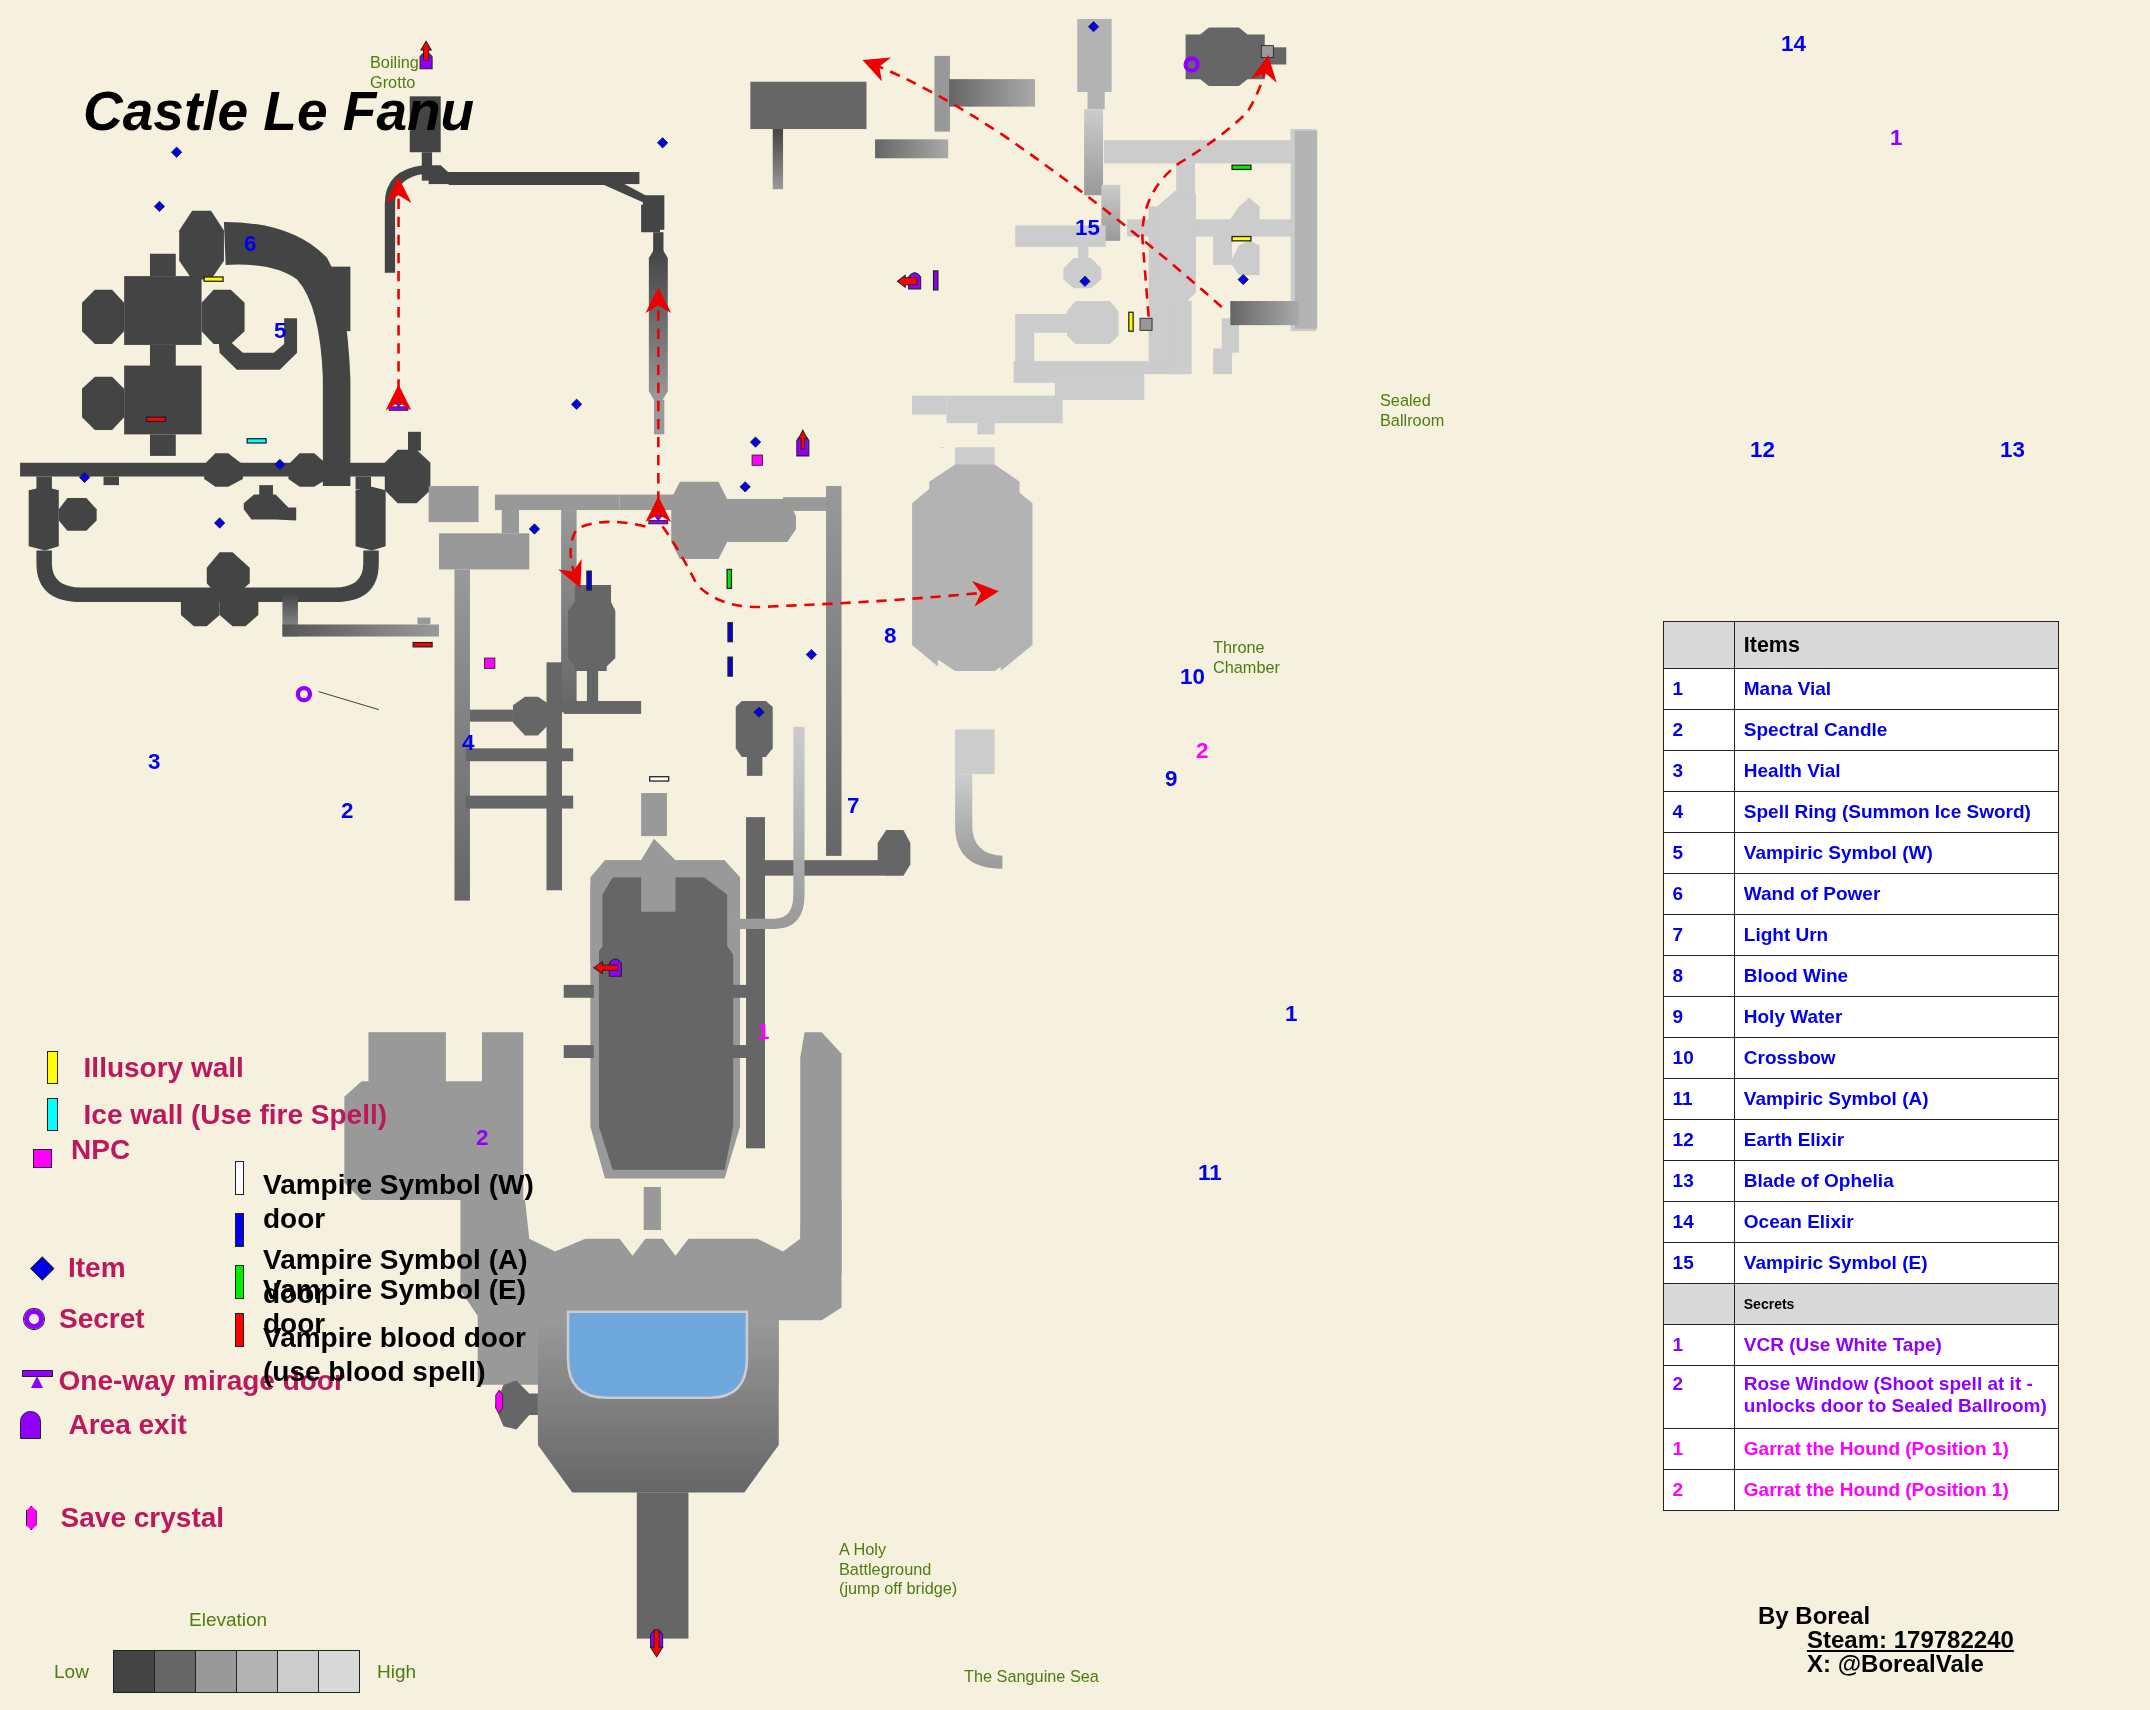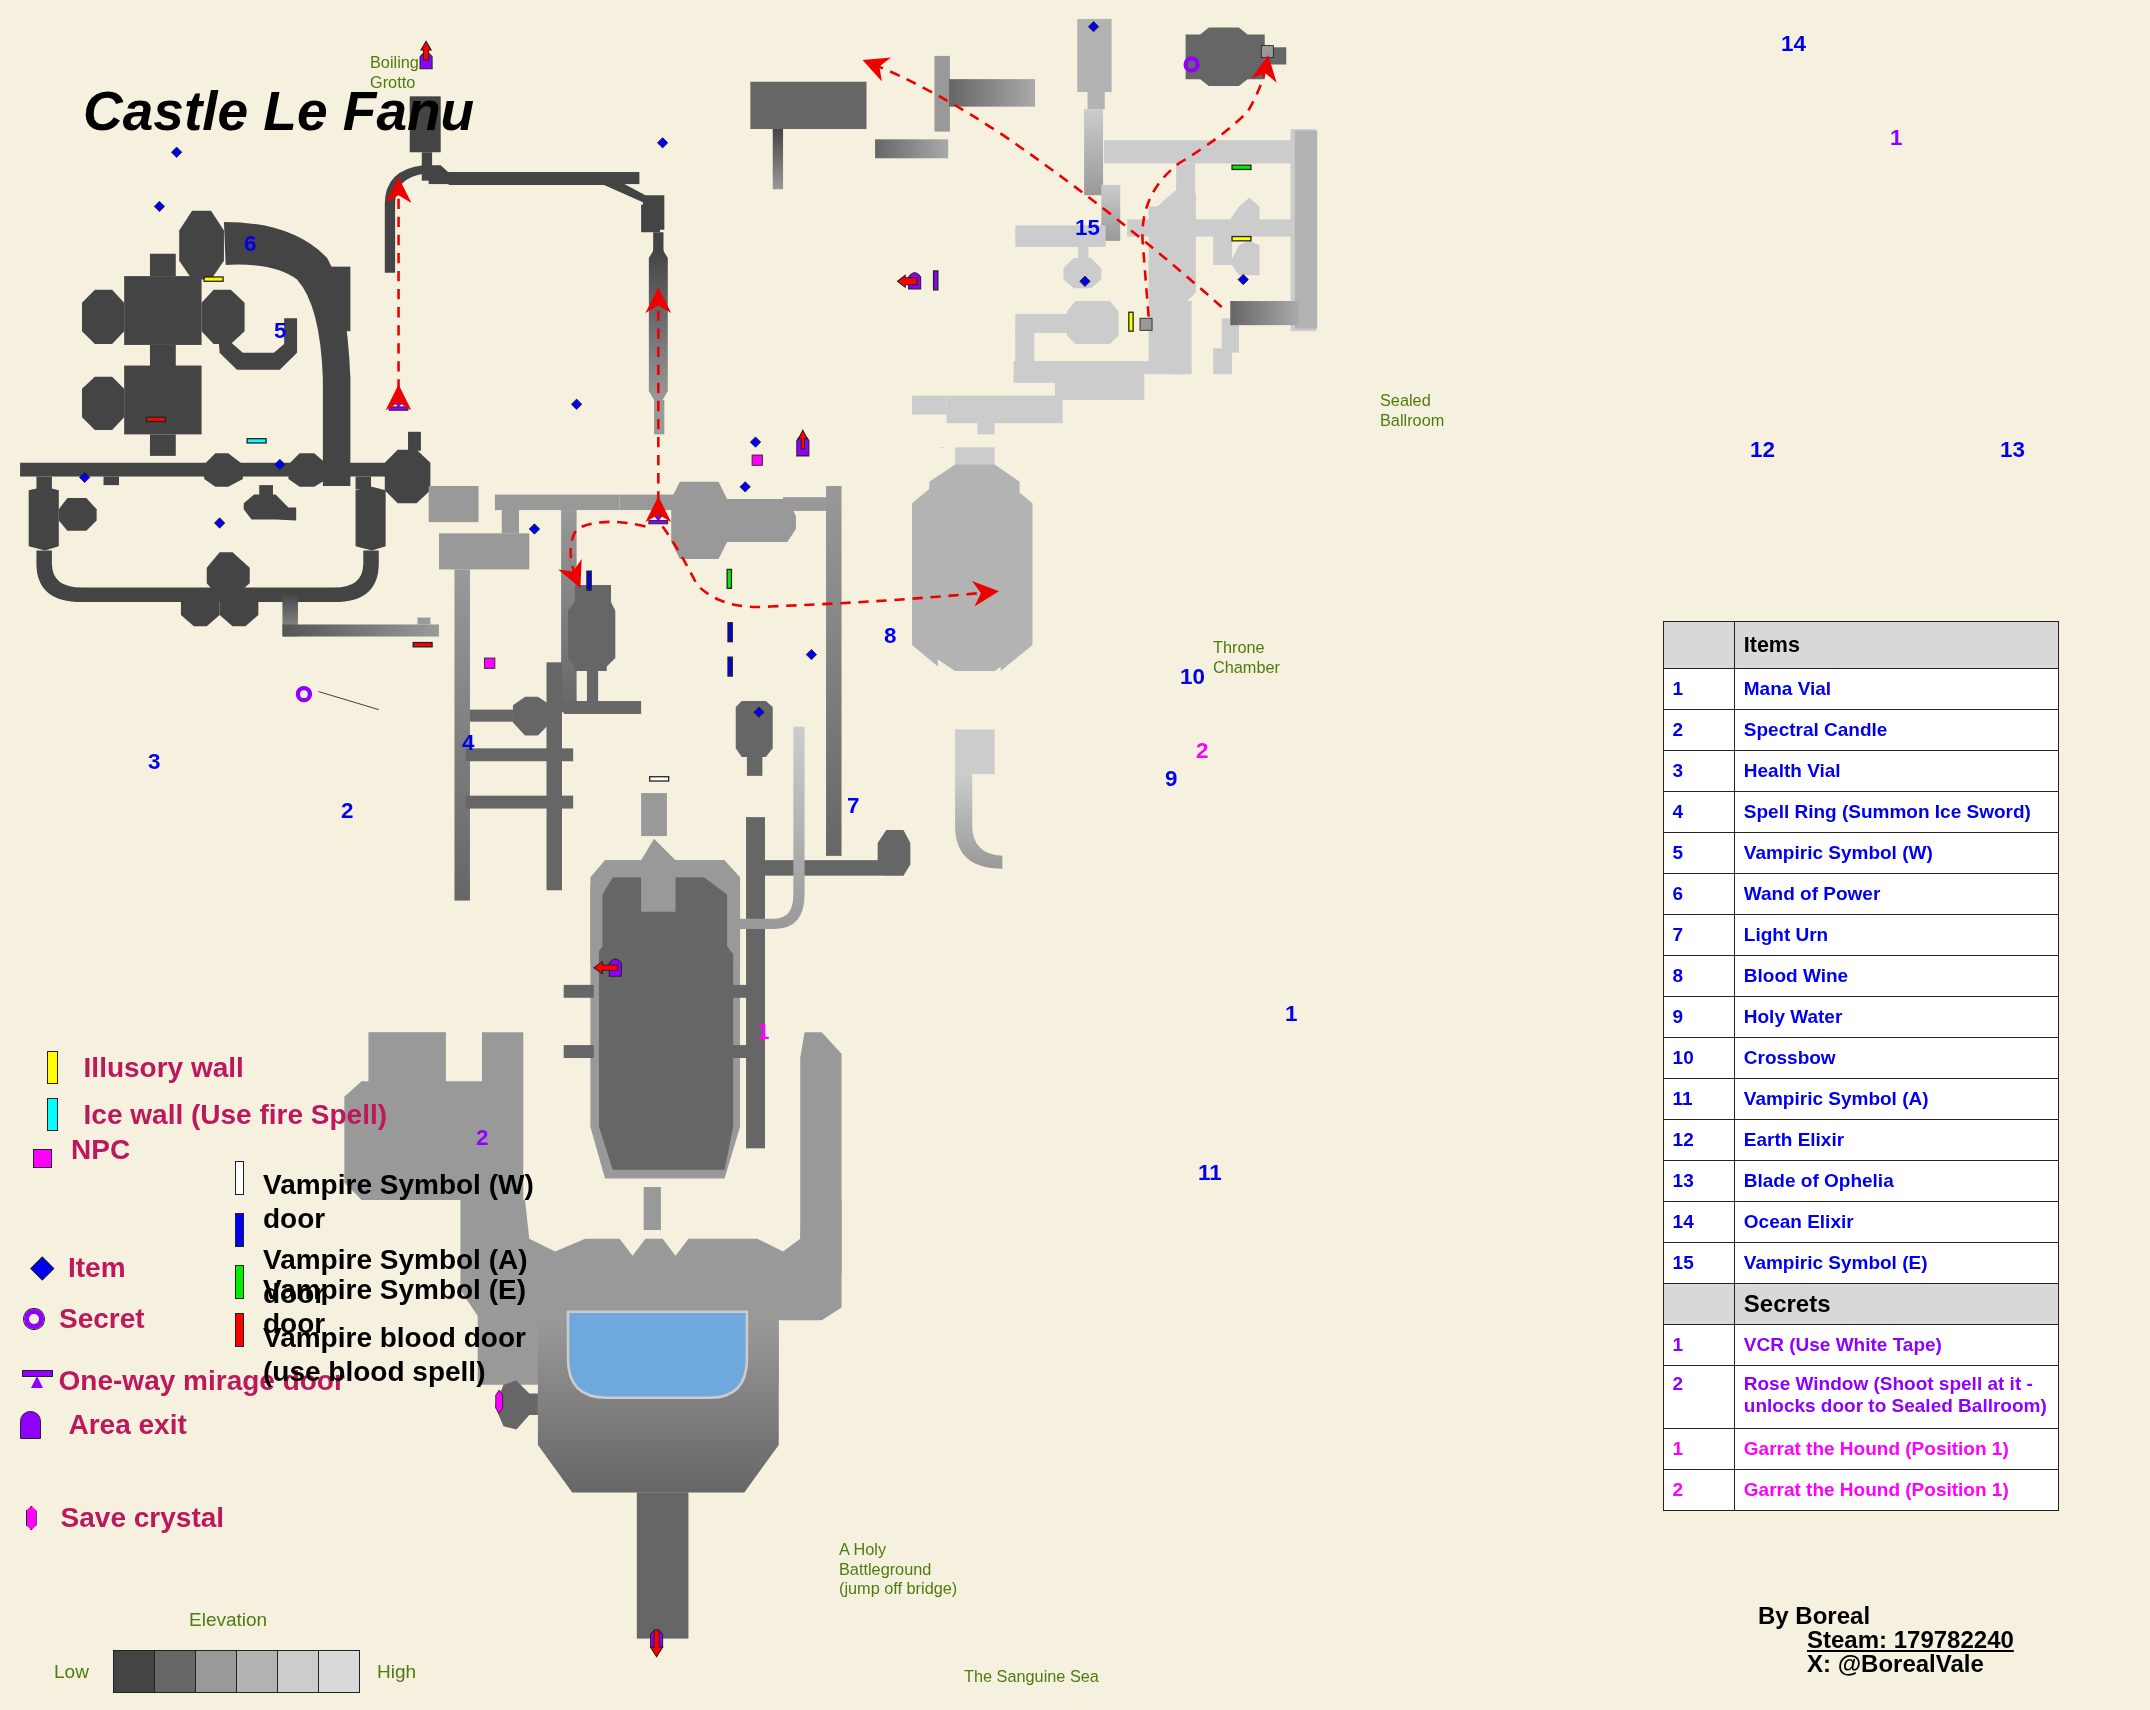--- a/index.html
+++ b/index.html
@@ -9,21 +9,21 @@
   .lbl{position:absolute;font-weight:normal;color:#4d7c0f;text-align:left;line-height:1.2;}
   .num{position:absolute;font-weight:bold;font-size:22.4px;}
   .num.item{color:#0000ee;}
   .num.secret{color:#9000ff;}
   .num.npc{color:#ff00ff;}
   .legend-row{position:absolute;display:flex;align-items:center;font-weight:bold;font-size:28px;color:#be185d;}
   .legend-text{position:absolute;font-weight:bold;font-size:28px;color:#000;line-height:1.2;}
   table.items{position:absolute;left:1663px;top:621px;width:396px;border-collapse:collapse;background:#fff;font-size:19px;font-weight:bold;}
   table.items td{border:1.7px solid #222;padding:0 8.6px;height:40px;}
   table.items td.n{width:53px;}
-  table.items tr.hdr td{background:#d8d8d8;color:#000;font-size:24px;}
+  table.items tr.hdr td{background:#d8d8d8;color:#000;font-size:14px;}
   table.items tr.hdr.first td{height:46px;font-size:21.5px;}
   table.items tr.item td{color:#0000ee;}
   table.items tr.secret td{color:#9000ff;}
   table.items tr.npc td{color:#ff00ff;}
   table.items tr.tall td{height:55px;vertical-align:top;padding-top:6.9px;}
   .credits{position:absolute;font-weight:bold;font-size:24px;color:#000;}
   .elev-box{position:absolute;left:113px;top:1650px;display:flex;border:1.7px solid #222;}
   .elev-box div{width:40px;height:41px;border-right:1.7px solid #222;}
   .elev-box div:last-child{border-right:none;}
 </style>

